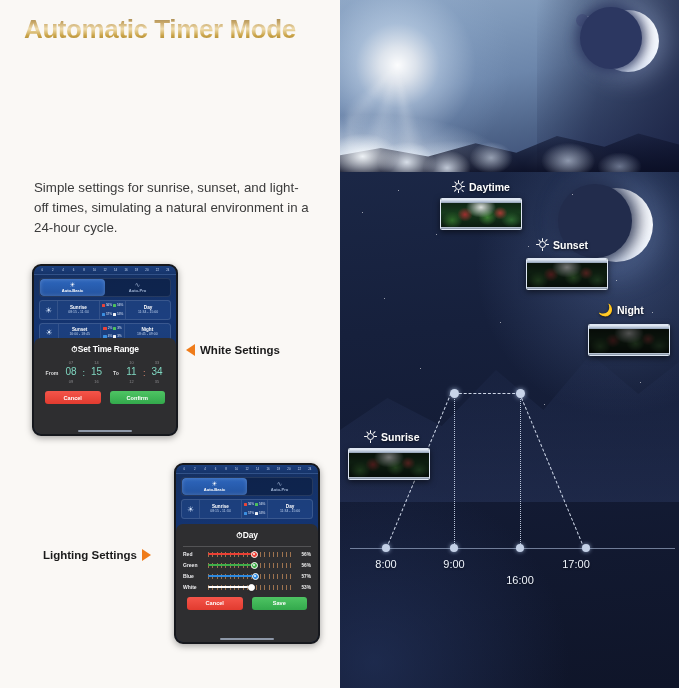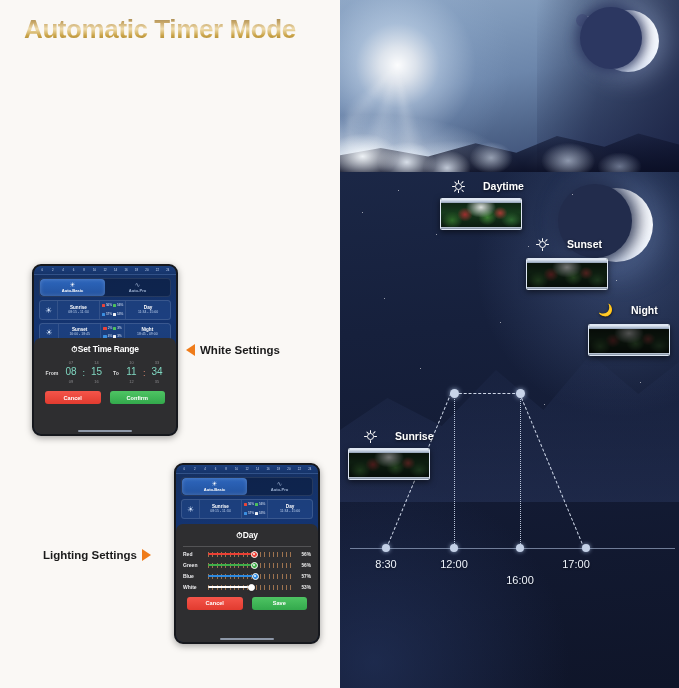--- a/index.html
+++ b/index.html
@@ -447,21 +447,21 @@
   .tank .base {
     position: absolute; left: 0; right: 0; bottom: 0; height: 6%;
     background: linear-gradient(180deg,#c8d2e0,#7d8a9c);
   }
   .tank.dim .water { filter: brightness(.52) saturate(.85); }
   .tank.dim2 .water { filter: brightness(.36) saturate(.7); }
 
   
   .phase-lbl {
     position: absolute;
-    display: flex; gap: 18px;
+    display: flex; align-items: center; gap: 4px;
     color: #ffffff;
     font-size: 10.5px; font-weight: bold;
     white-space: nowrap;
     text-shadow: 0 1px 3px rgba(0,0,0,.7);
     z-index: 5;
   }
   .sun-ico {
     position: relative;
     width: 13px; height: 13px;
     flex: 0 0 13px;
@@ -479,20 +479,21 @@
 </style>
 </head>
 <body>
 
 <div id="page">
 
   <div class="left-panel">
 
     <div class="headline">Automatic Timer Mode</div>
 
+    <div class="intro-copy">Simple settings for sunrise, sunset, and light-off times, simulating a natural environment in a 24-hour cycle.</div>
 
     <div class="tablet" style="left:32px; top:264px; width:146px; height:172px;">
       <div class="tablet-screen">
 
         <div class="hour-ruler">
           <span>0</span>
           <span>2</span>
           <span>4</span>
           <span>6</span>
           <span>8</span>
@@ -887,22 +888,22 @@
 
         <div class="node" style="left:114px; top:221px;"></div>
         <div class="node" style="left:180px; top:221px;"></div>
 
         <div class="axis-line"></div>
         <div class="axis-tick" style="left:46px;"></div>
         <div class="axis-tick" style="left:114px;"></div>
         <div class="axis-tick" style="left:180px;"></div>
         <div class="axis-tick" style="left:246px;"></div>
 
-        <div class="axis-label" style="left:46px;">8:30</div>
-        <div class="axis-label" style="left:114px;">12:00</div>
+        <div class="axis-label" style="left:46px;">8:00</div>
+        <div class="axis-label" style="left:114px;">9:00</div>
         <div class="axis-label" style="left:180px;margin-top:16px;">16:00</div>
         <div class="axis-label" style="left:236px;">17:00</div>
 
         <div class="phase-lbl" style="left:24px; top:258px;">
           <span class="sun-ico">
             <span class="core"></span>
             <span class="ray" style="left:6px;  top:0;    width:1.4px; height:3px;"></span>
             <span class="ray" style="left:0;    top:6px;  width:3px;   height:1.4px;"></span>
             <span class="ray" style="right:0;   top:6px;  width:3px;   height:1.4px;"></span>
             <span class="ray" style="left:6px;  bottom:0; width:1.4px; height:3px;"></span>

